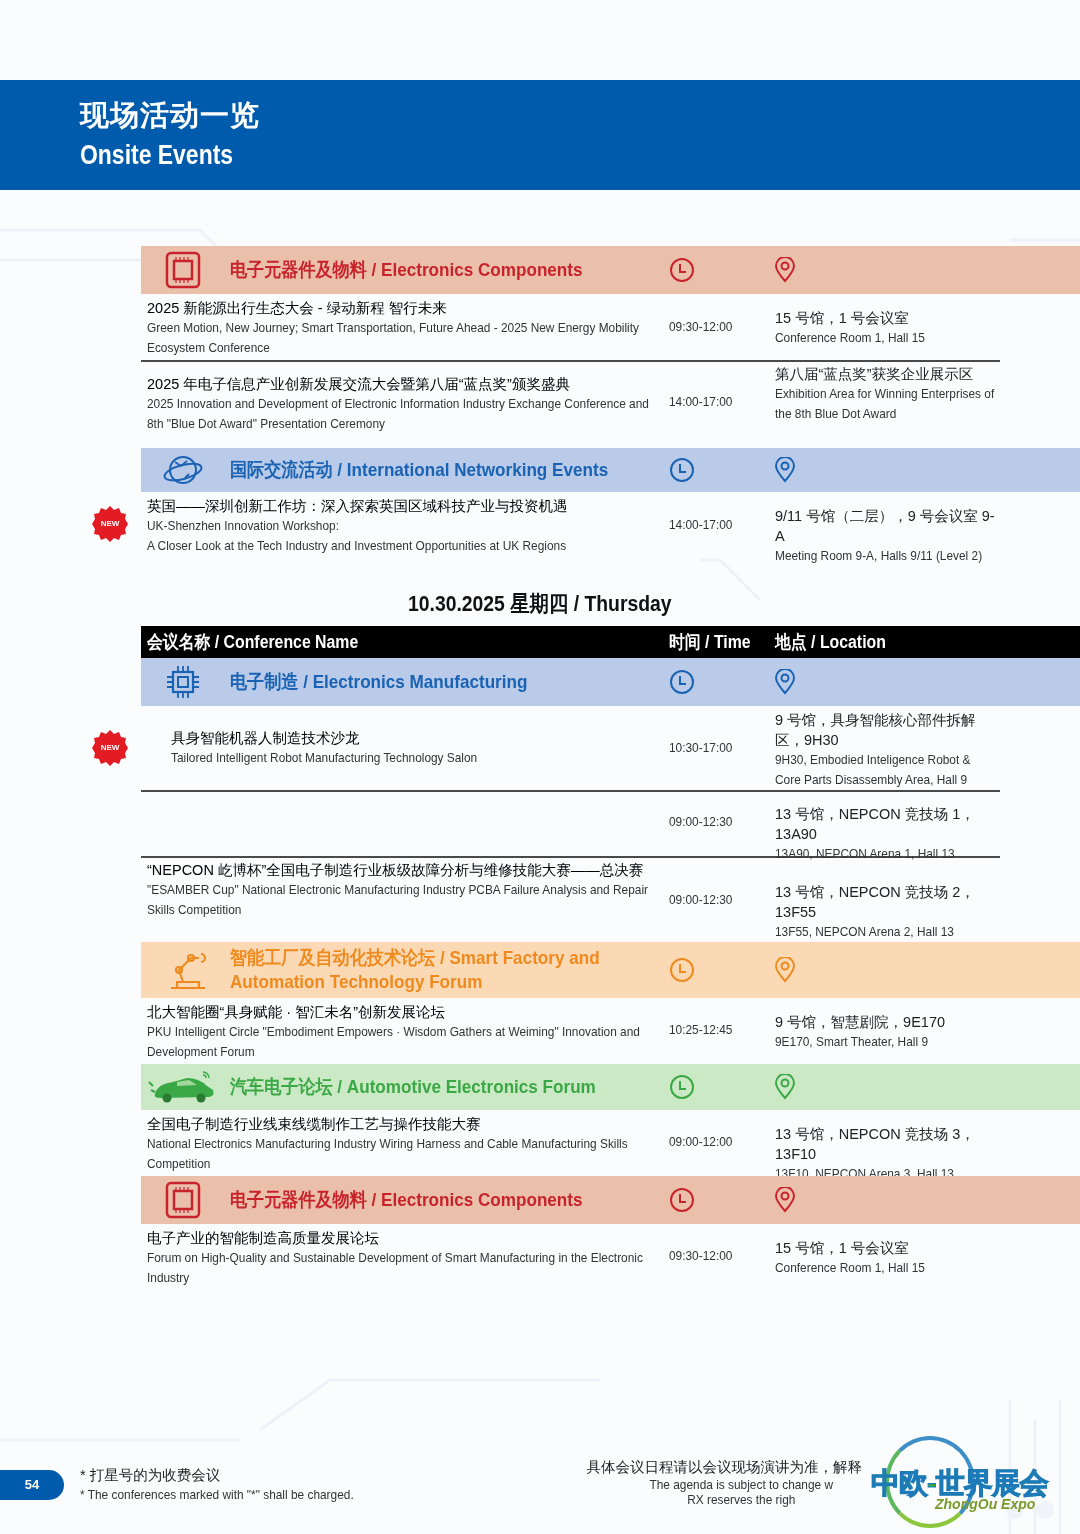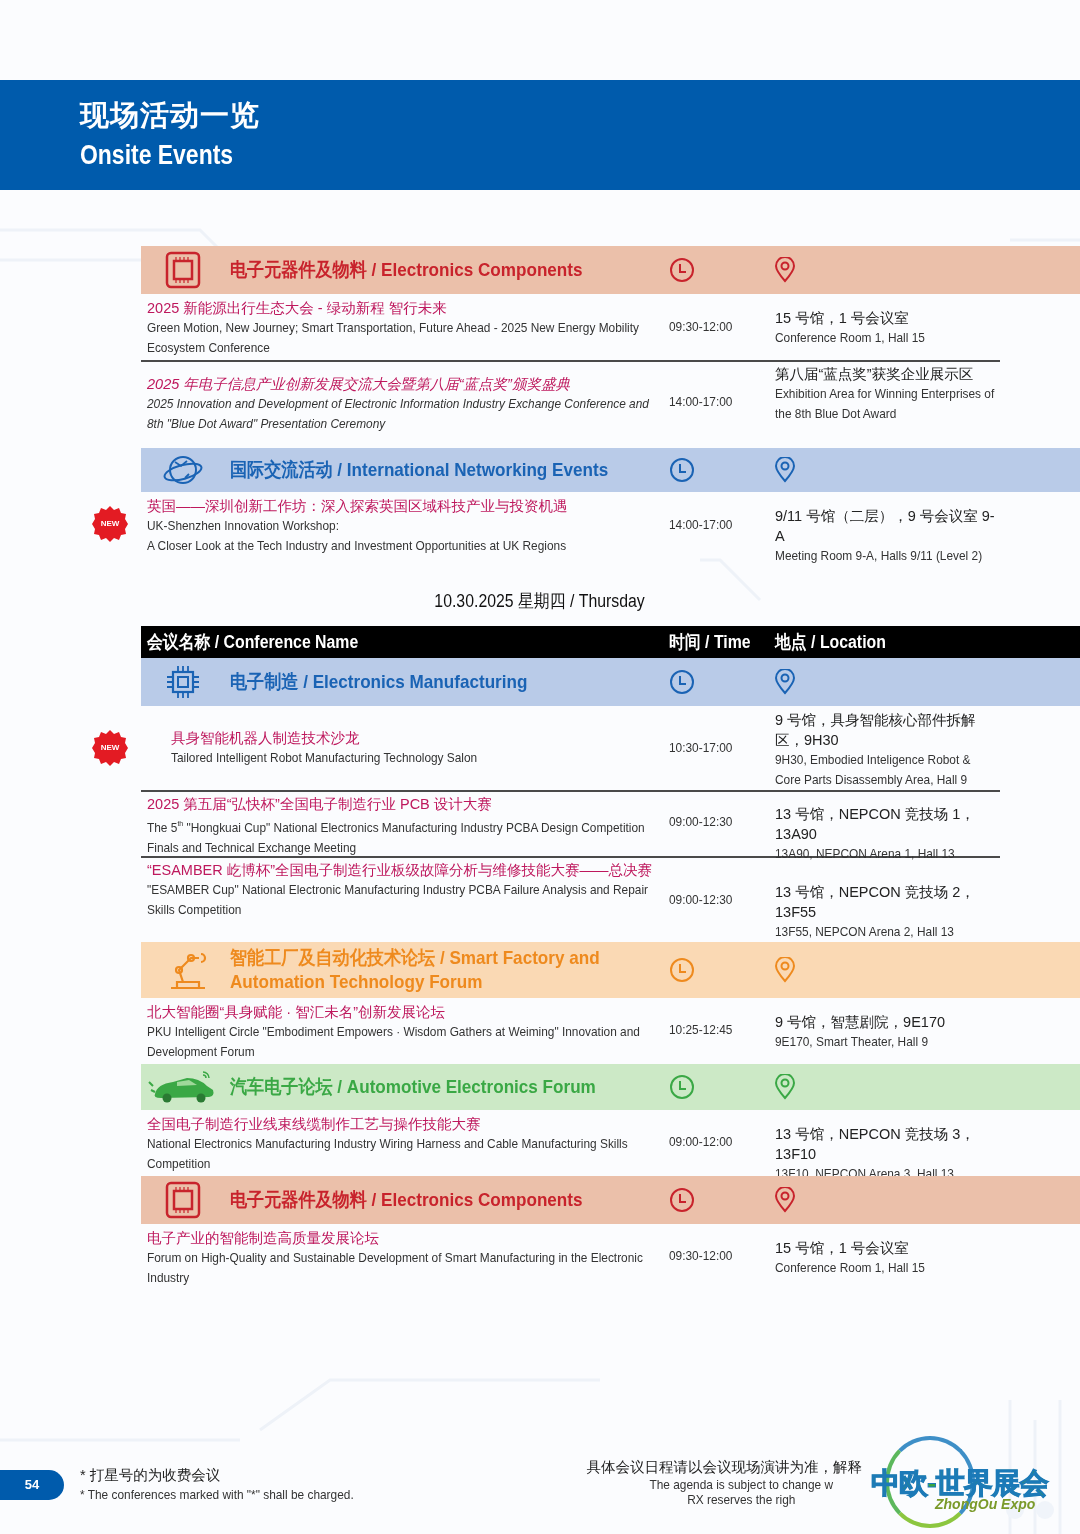--- a/index.html
+++ b/index.html
@@ -31,32 +31,32 @@
   .cat-blue { background: #b9cbe8; }
   .cat-blue .title { color: #1a63b4; }
   .cat-orange { background: #fad9b4; }
   .cat-orange .title { color: #ee8a1e; }
   .cat-green { background: #cce9c6; }
   .cat-green .title { color: #3aa845; }
 
   .row { position: relative; width: 859px; }
   .row.sep { border-bottom: 2px solid #4a4a4a; }
   .row .name { position: absolute; left: 6px; width: 515px; }
-  .row .name .zh { font-size: 14.5px; color: #be185d; line-height: 20px; }
+  .row .name .zh { font-size: 14.5px; color: #000000; line-height: 20px; }
   .row .name .en { font-size: 13.5px; color: #333; line-height: 20px; transform: scaleX(0.88); transform-origin: left; width: 580px; }
   .row .time { position: absolute; left: 528px; font-size: 13.5px; color: #333; transform: scaleX(0.88); transform-origin: left; white-space: nowrap; }
   .row .loc { position: absolute; left: 634px; width: 225px; }
   .row .loc .zh { font-size: 14.5px; color: #222; line-height: 20px; }
   .row .loc .en { font-size: 13.5px; color: #333; line-height: 20px; transform: scaleX(0.88); transform-origin: left; width: 250px; }
 
   .new-badge { position: absolute; left: 91px; width: 38px; height: 38px; }
   .new-badge svg { width: 38px; height: 38px; }
   .new-badge span { position: absolute; left: 0; top: 0; width: 38px; height: 38px; line-height: 38px; text-align: center; color: #fff; font-size: 8px; font-weight: bold; }
 
-  .day-title { position: absolute; left: 0; width: 1080px; top: 589px; text-align: center; font-size: 18px; font-weight: normal; color: #111; }
+  .day-title { position: absolute; left: 0; width: 1080px; top: 589px; text-align: center; font-size: 22px; font-weight: bold; color: #111; }
   .day-title span { display: inline-block; transform: scaleX(0.88); }
   .thead { position: absolute; left: 141px; top: 626px; width: 942px; height: 32px; background: #000; color: #fff; font-weight: bold; font-size: 18px; }
   .thead div { position: absolute; top: 4px; white-space: nowrap; transform: scaleX(0.88); transform-origin: left; }
 
   .page-num { position: absolute; left: 0; top: 1470px; width: 64px; height: 30px; background: #005bac; border-radius: 0 15px 15px 0; color: #fff; font-size: 13px; font-weight: bold; text-align: center; line-height: 30px; }
   .foot-note { position: absolute; left: 80px; top: 1466px; }
   .foot-note .zh { font-size: 14.5px; color: #222; }
   .foot-note .en { font-size: 13.5px; color: #333; transform: scaleX(0.88); transform-origin: left; white-space: nowrap; margin-top: 2px; }
   .disclaimer { position: absolute; right: 218px; top: 1458px; text-align: center; }
   .disclaimer .l1 { font-size: 14.5px; color: #222; white-space: nowrap; }
@@ -118,21 +118,21 @@
       <div class="en">Green Motion, New Journey; Smart Transportation, Future Ahead - 2025 New Energy Mobility Ecosystem Conference</div>
     </div>
     <div class="time" style="top:25px;">09:30-12:00</div>
     <div class="loc" style="top:14px;">
       <div class="zh">15 号馆，1 号会议室</div>
       <div class="en">Conference Room 1, Hall 15</div>
     </div>
   </div>
 
   <div class="row" style="height:86px;">
-    <div class="name" style="top:12px;font-style:italic;">
+    <div class="name" style="top:12px;">
       <div class="zh">2025 年电子信息产业创新发展交流大会暨第八届“蓝点奖”颁奖盛典</div>
       <div class="en">2025 Innovation and Development of Electronic Information Industry Exchange Conference and 8th "Blue Dot Award" Presentation Ceremony</div>
     </div>
     <div class="time" style="top:32px;">14:00-17:00</div>
     <div class="loc" style="top:2px;">
       <div class="zh">第八届“蓝点奖”获奖企业展示区</div>
       <div class="en">Exhibition Area for Winning Enterprises of the 8th Blue Dot Award</div>
     </div>
   </div>
 
@@ -208,34 +208,30 @@
       <div class="en">Tailored Intelligent Robot Manufacturing Technology Salon</div>
     </div>
     <div class="time" style="top:34px;">10:30-17:00</div>
     <div class="loc" style="top:4px;">
       <div class="zh">9 号馆，具身智能核心部件拆解区，9H30</div>
       <div class="en">9H30, Embodied Inteligence Robot &amp; Core Parts Disassembly Area, Hall 9</div>
     </div>
   </div>
 
   <div class="row sep" style="height:66px;">
-    <div class="name" style="top:2px;">
-      <div class="zh">2025 第五届“弘快杯”全国电子制造行业 PCB 设计大赛</div>
-      <div class="en"><span>The 5</span><sup style="font-size:8px;">th</sup><span> "Hongkuai Cup" National Electronics Manufacturing Industry PCBA Design Competition Finals and Technical Exchange Meeting</span></div>
-    </div>
     <div class="time" style="top:22px;">09:00-12:30</div>
     <div class="loc" style="top:12px;">
       <div class="zh">13 号馆，NEPCON 竞技场 1，13A90</div>
       <div class="en">13A90, NEPCON Arena 1, Hall 13</div>
     </div>
   </div>
 
   <div class="row" style="height:84px;">
     <div class="name" style="top:2px;">
-      <div class="zh">“ESAMBER 屹博杯”全国电子制造行业板级故障分析与维修技能大赛——总决赛</div>
+      <div class="zh">“NEPCON 屹博杯”全国电子制造行业板级故障分析与维修技能大赛——总决赛</div>
       <div class="en">"ESAMBER Cup" National Electronic Manufacturing Industry PCBA Failure Analysis and Repair Skills Competition</div>
     </div>
     <div class="time" style="top:34px;">09:00-12:30</div>
     <div class="loc" style="top:24px;">
       <div class="zh">13 号馆，NEPCON 竞技场 2，13F55</div>
       <div class="en">13F55, NEPCON Arena 2, Hall 13</div>
     </div>
   </div>
 
   <div class="cat cat-orange" style="height:56px;">

